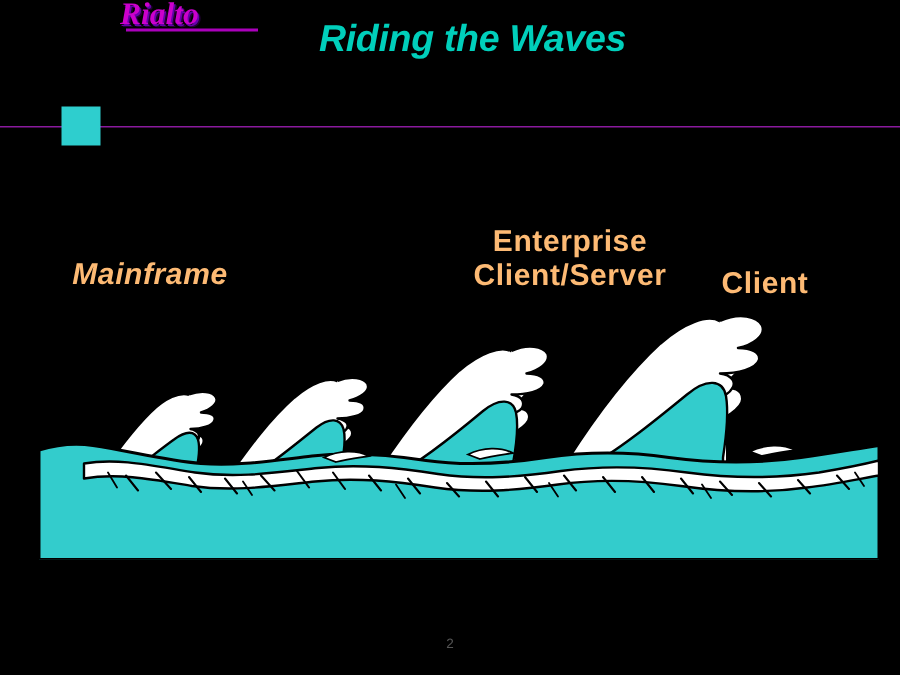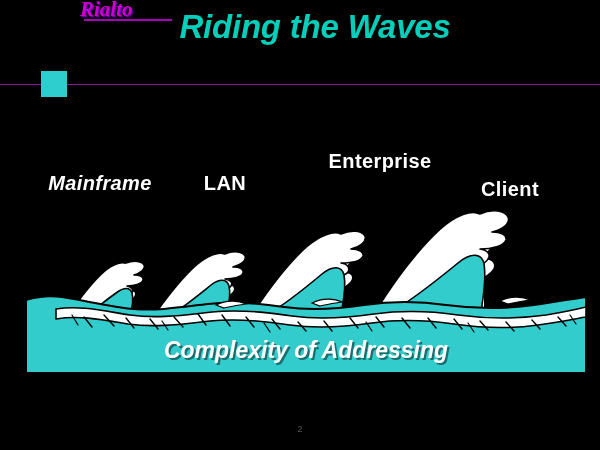--- a/index.html
+++ b/index.html
@@ -52,21 +52,21 @@
   }
 
   
   #title {
     position: absolute;
     left: 100px;
     top: 12px;
     width: 430px;
     text-align: center;
     color: #00CFBB;
-    font-size: 33px;
+    font-size: 25px;
     font-weight: bold;
     font-style: italic;
     line-height: 29px;
     letter-spacing: -0.2px;
   }
   .title-line { display: block; white-space: nowrap; }
 
   
   #divider-rule {
     position: absolute;
@@ -81,21 +81,21 @@
     left: 41px;
     top: 71px;
     width: 26px;
     height: 26px;
     background: #2ECECE;
   }
 
   
   .stage-label {
     position: absolute;
-    color: #ffffff;
+    color: #fdba74;
     font-size: 20px;
     font-weight: bold;
     line-height: 23px;
     text-align: center;
     white-space: nowrap;
     letter-spacing: 0.4px;
   }
   .stage-label .lbl-line { display: block; }
   #label-mainframe { left: 0px;   top: 172px; width: 200px; font-style: italic; }
   #label-lan       { left: 145px; top: 172px; width: 160px; }
@@ -154,25 +154,23 @@
   <div id="title">
     <span class="title-line">Riding the Waves</span>
   </div>
 
   <div id="divider-rule"></div>
   <div id="divider-square"></div>
 
   <div class="stage-label" id="label-mainframe">
     <span class="lbl-line">Mainframe</span>
   </div>
-  <div class="stage-label" id="label-lan">
-    <span class="lbl-line">LAN</span>
-  </div>
   <div class="stage-label" id="label-ecs">
     <span class="lbl-line">Enterprise</span>
+    <span class="lbl-line">Client/Server</span>
   </div>
   <div class="stage-label" id="label-global">
     <span class="lbl-line">Client</span>
   </div>
 
   <div id="waves">
     <svg viewBox="0 0 560 168" xmlns="http://www.w3.org/2000/svg">
 
       <g>
         <path d="M38,116 C46,104 58,86 74,70 C84,60 94,56 100,58
@@ -259,17 +257,16 @@
       </g>
 
       <g>
         <path d="M190,100 C200,95 212,95 220,99 C214,100 206,101 198,103 Z" fill="#FFFFFF" stroke="#000000" stroke-width="1.2"></path>
         <path d="M286,98 C296,93 308,93 316,97 C310,98 302,99 294,101 Z" fill="#FFFFFF" stroke="#000000" stroke-width="1.2"></path>
         <path d="M474,96 C484,91 496,91 504,95 C498,96 490,97 482,99 Z" fill="#FFFFFF" stroke="#000000" stroke-width="1.2"></path>
       </g>
     </svg>
   </div>
 
-  <div id="caption">Complexity of Addressing</div>
 
   <div id="slide-number">2</div>
 
 </div>
 
 </body></html>

